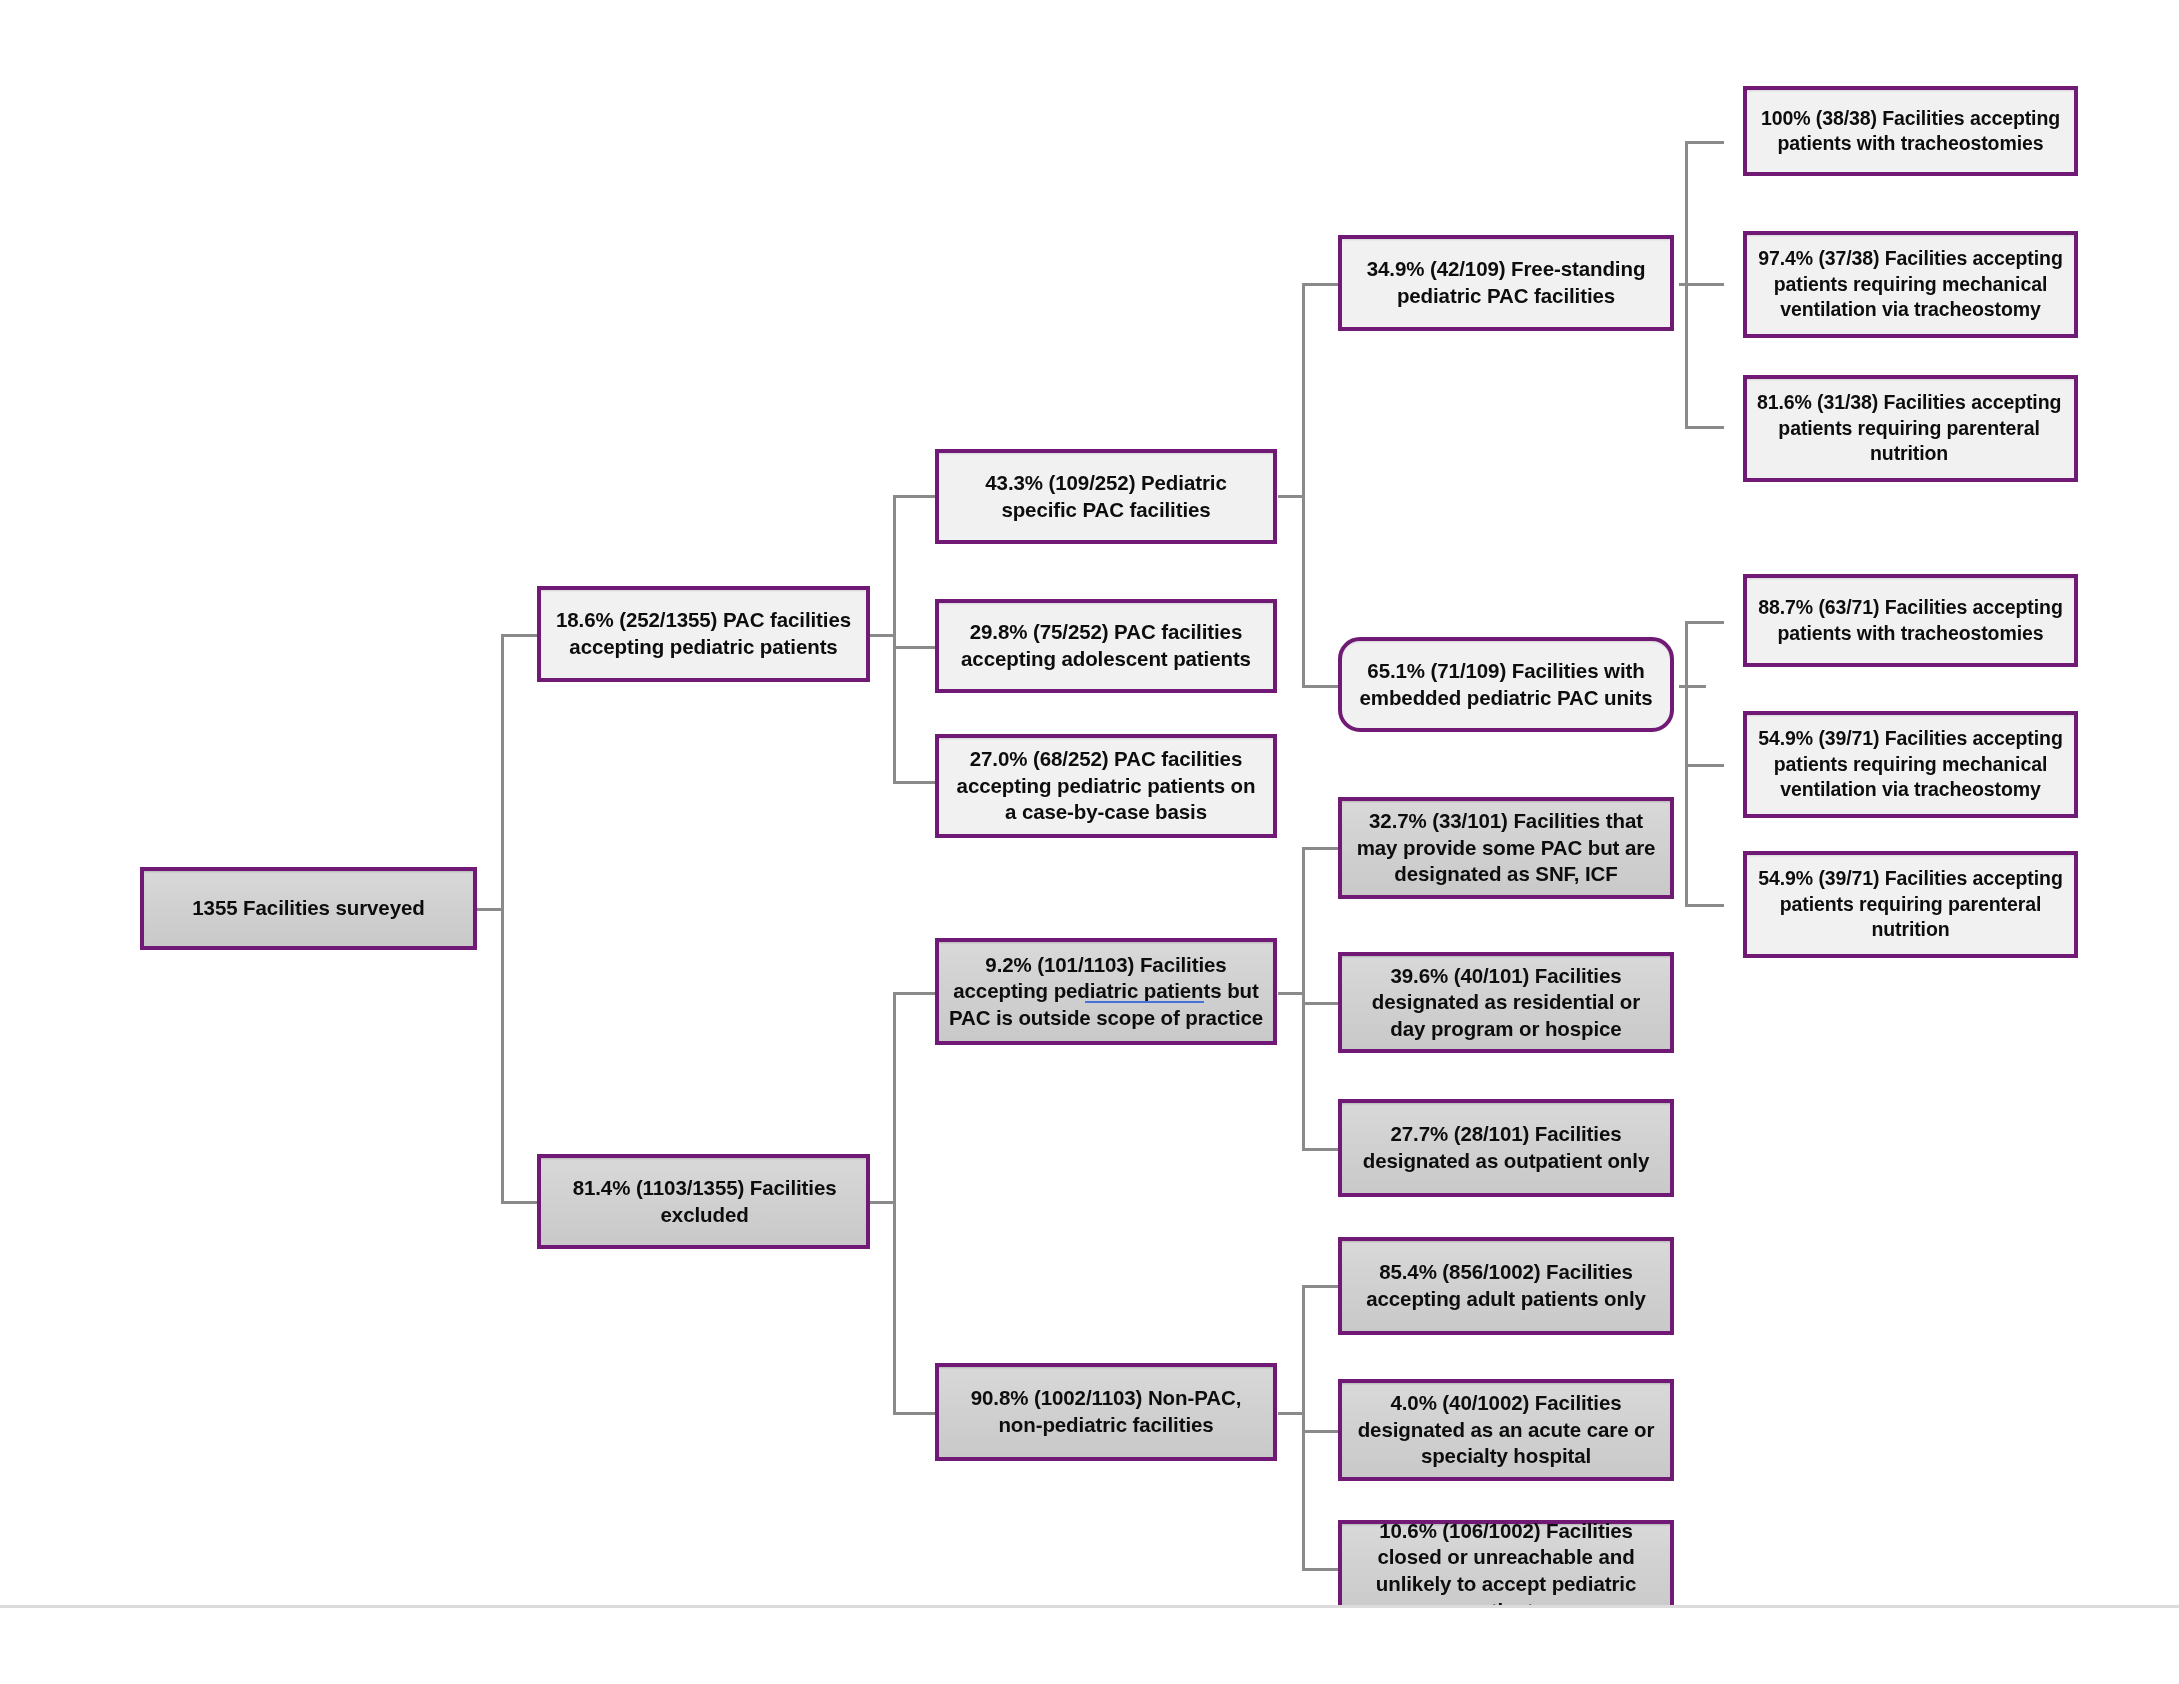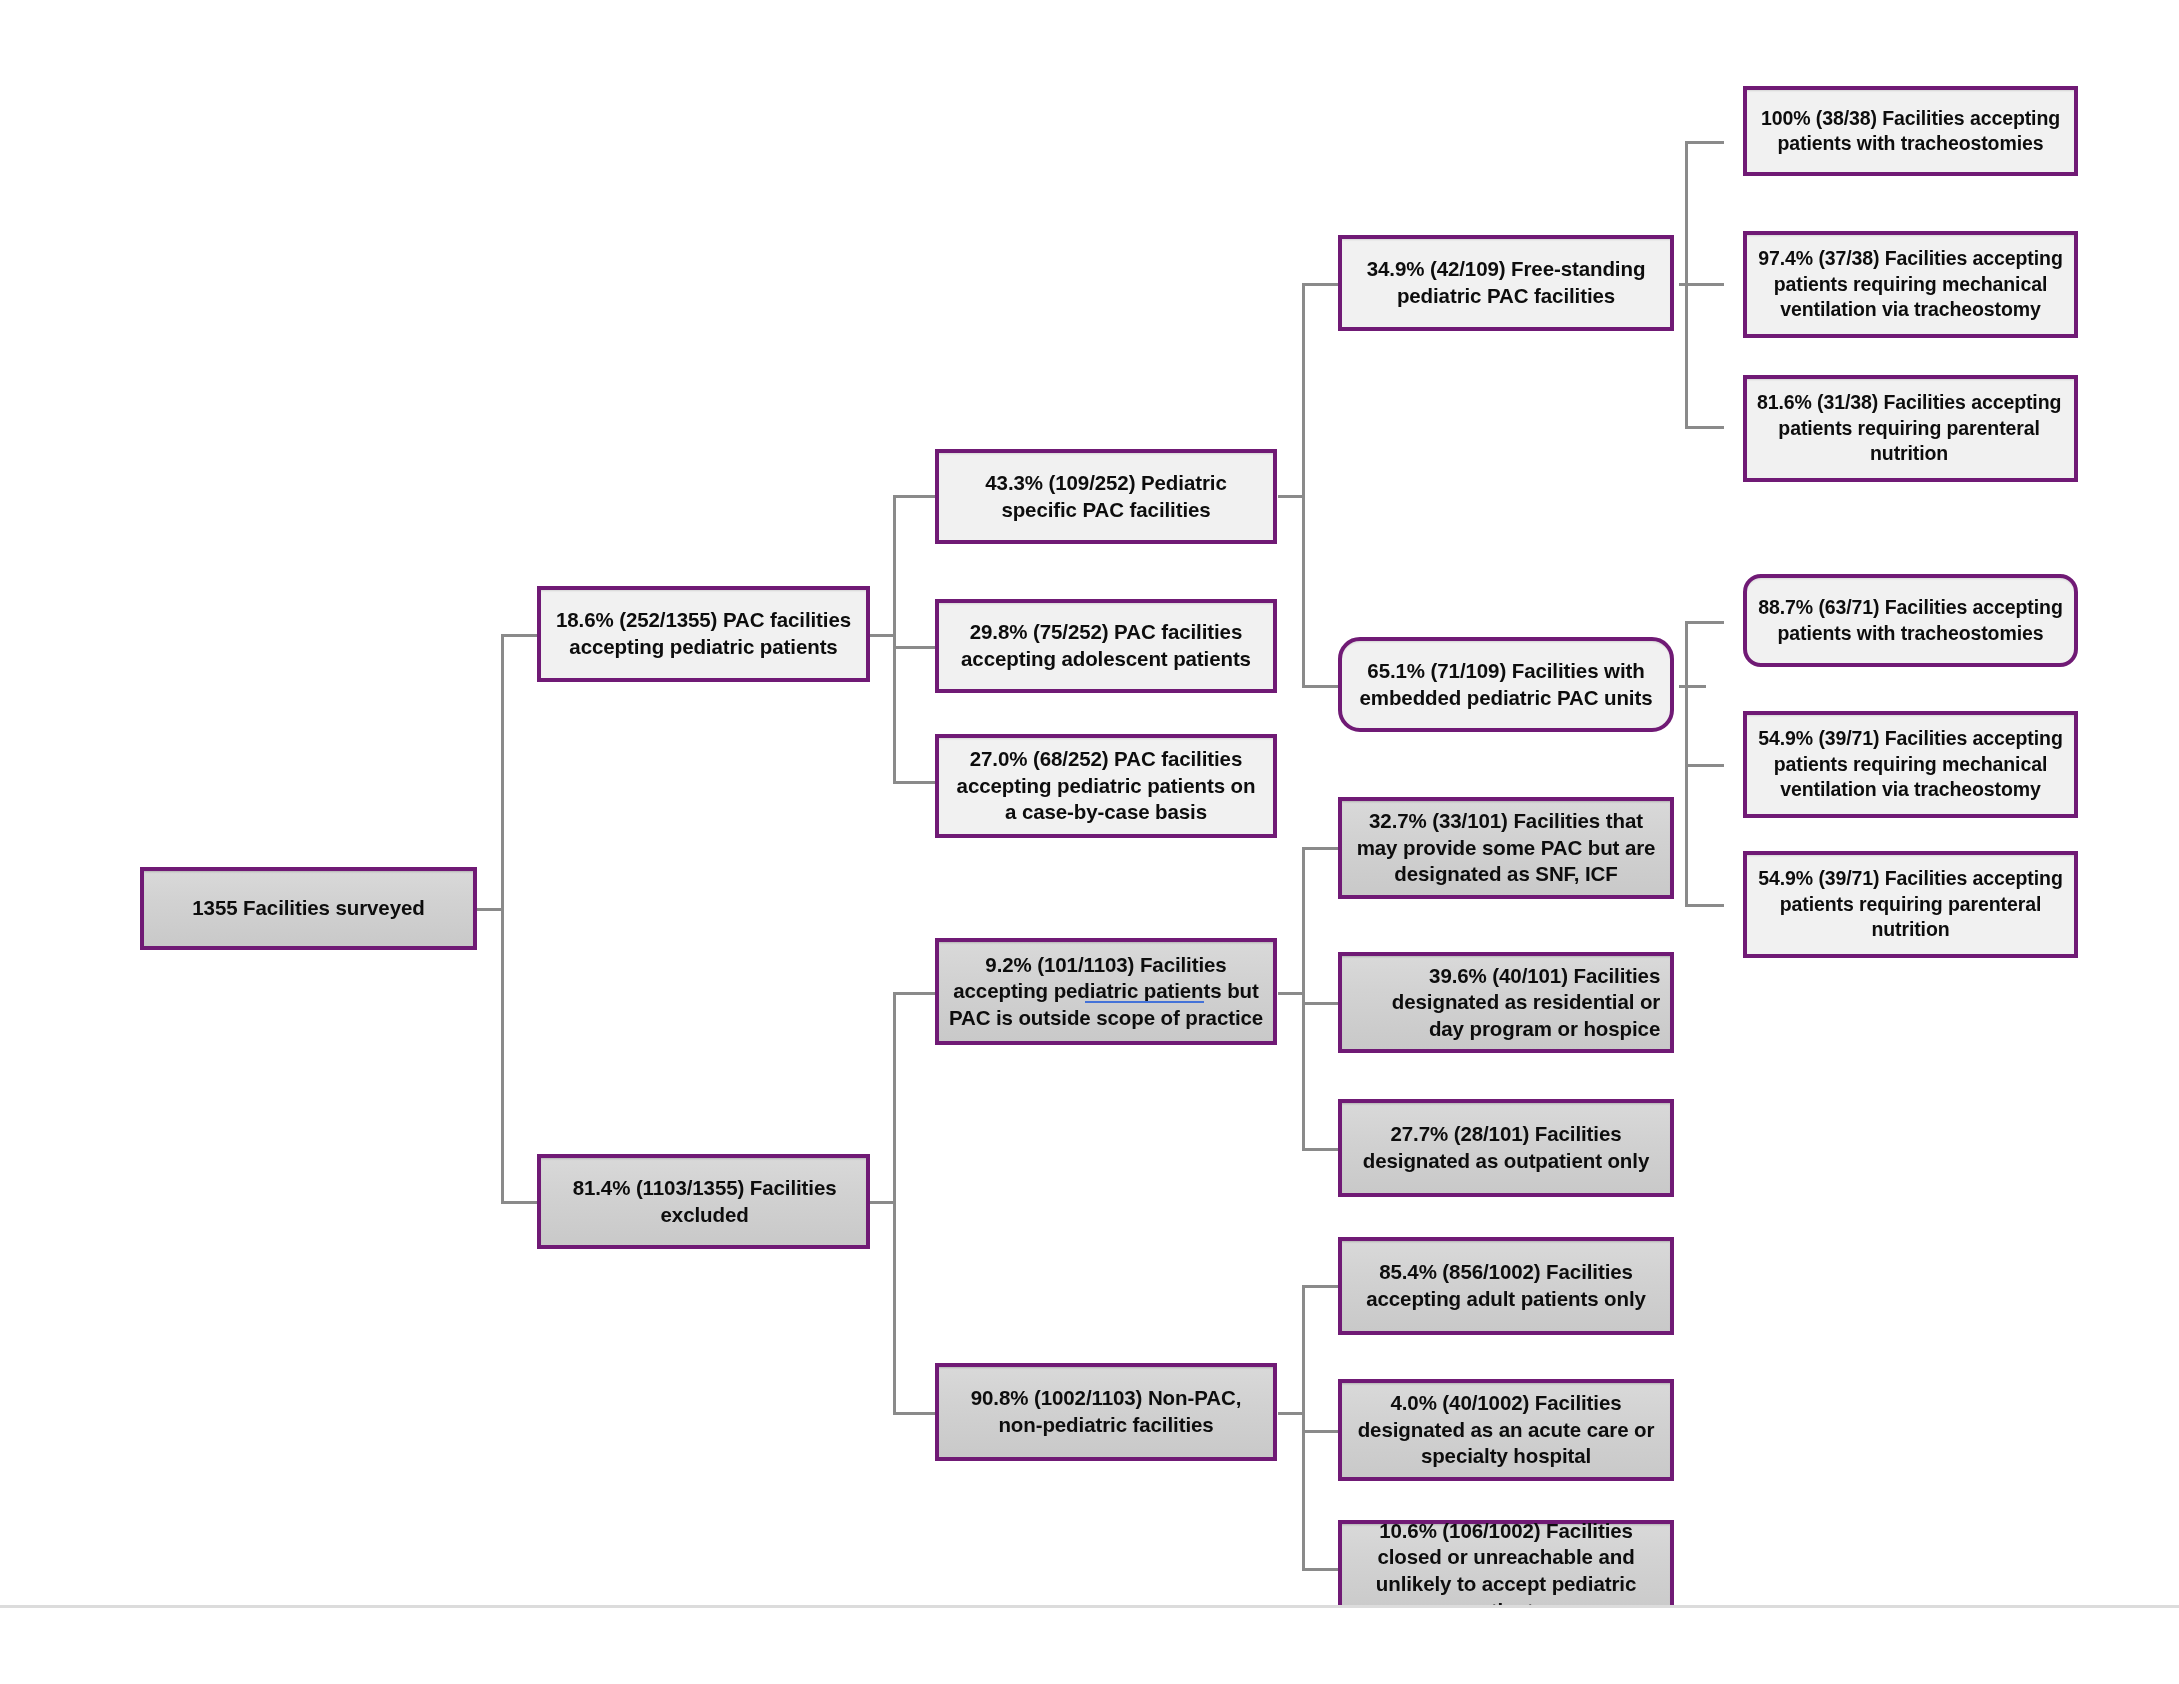--- a/index.html
+++ b/index.html
@@ -121,37 +121,37 @@
     </div>
 
     <div class="node light" style="left:1743px;top:231px;width:335px;height:107px;font-size:19.5px;font-weight:700;">
       <span class="txt">97.4% (37/38) Facilities accepting patients requiring mechanical ventilation via tracheostomy</span>
     </div>
 
     <div class="node light" style="left:1743px;top:375px;width:335px;height:107px;font-size:19.5px;font-weight:600;padding-left:7px;">
       <span class="txt">81.6% (31/38) Facilities accepting patients requiring parenteral nutrition</span>
     </div>
 
-    <div class="node light" style="left:1743px;top:574px;width:335px;height:93px;font-size:19.5px;font-weight:600;border-radius:18px;">
+    <div class="node light" style="left:1743px;top:574px;width:335px;height:93px;font-size:19.5px;font-weight:600;">
       <span class="txt">88.7% (63/71) Facilities accepting patients with tracheostomies</span>
     </div>
 
     <div class="node light" style="left:1743px;top:711px;width:335px;height:107px;font-size:19.5px;font-weight:600;">
       <span class="txt">54.9% (39/71) Facilities accepting patients requiring mechanical ventilation via tracheostomy</span>
     </div>
 
     <div class="node light" style="left:1743px;top:851px;width:335px;height:107px;font-size:19.5px;font-weight:600;">
       <span class="txt">54.9% (39/71) Facilities accepting patients requiring parenteral nutrition</span>
     </div>
 
     <div class="node dark" style="left:1338px;top:797px;width:336px;height:102px;font-size:20.5px;font-weight:600;">
       <span class="txt">32.7% (33/101) Facilities that may provide some PAC but are designated as SNF, ICF</span>
     </div>
 
-    <div class="node dark" style="left:1338px;top:952px;width:336px;height:101px;font-size:20.5px;font-weight:600;text-align:right;">
+    <div class="node dark" style="left:1338px;top:952px;width:336px;height:101px;font-size:20.5px;font-weight:600;">
       <span class="txt">39.6% (40/101) Facilities designated as residential or day program or hospice</span>
     </div>
 
     <div class="node dark" style="left:1338px;top:1099px;width:336px;height:98px;font-size:20.5px;font-weight:600;">
       <span class="txt">27.7% (28/101) Facilities designated as outpatient only</span>
     </div>
 
     <div class="node dark" style="left:1338px;top:1237px;width:336px;height:98px;font-size:20.5px;font-weight:600;">
       <span class="txt">85.4% (856/1002) Facilities accepting adult patients only</span>
     </div>

